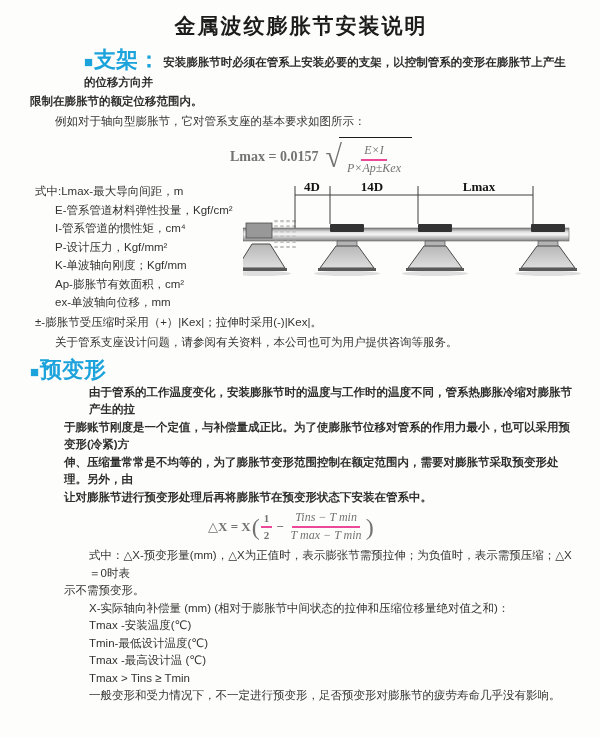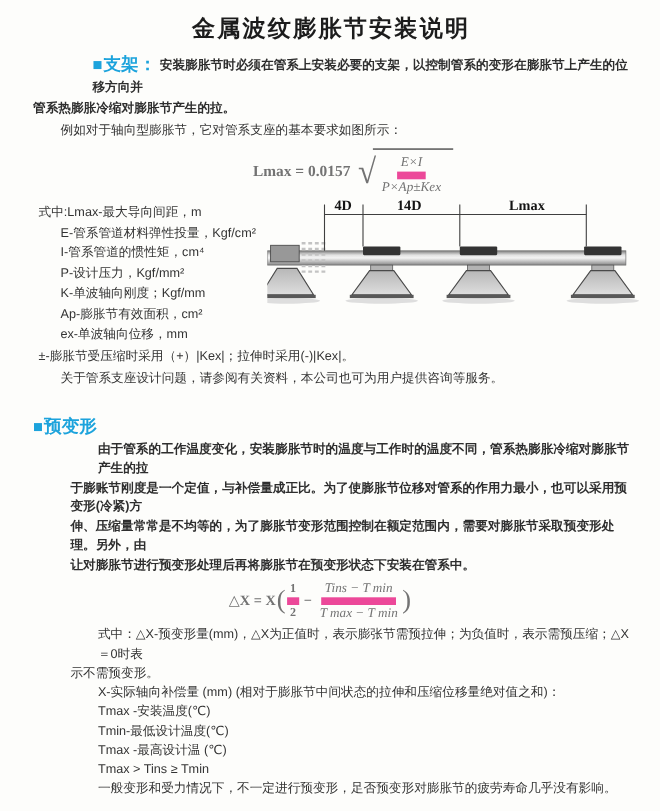--- a/index.html
+++ b/index.html
@@ -13,68 +13,68 @@
   }
   .content { position:absolute; inset:0; padding:12px 28px 0 30px; }
 
   .doc-title {
     font-size:21px; font-weight:bold; color:#1c1c1c;
     text-align:center; letter-spacing:2px; margin-bottom:10px;
   }
 
   
   .blue { color:#1ca3dc; }
-  .sec-head-inline { font-size:16px; font-weight:bold; vertical-align:-1px;text-align:center; }
+  .sec-head-inline { font-size:22px; font-weight:bold; vertical-align:-1px;text-align:center; }
   .marker { font-size:15px; margin-right:1px; vertical-align:-1px; }
 
   .para-bold { font-size:11.5px; line-height:19.5px; font-weight:bold; color:#2e2e2e; }
   .para-norm { font-size:11.5px; line-height:19.5px; color:#333; }
   .ind55 { padding-left:54px; }
   .ind25 { padding-left:25px; }
   .ind5  { padding-left:5px; }
 
   
   .formula { display:flex; align-items:center; font-family:"Liberation Serif","DejaVu Serif",serif; color:#737373; }
   .f1 { margin:6px 0 6px 200px; }
   .f2 { margin:4px 0 4px 178px; }
   .f-lhs { font-weight:bold; font-size:14px; margin-right:7px; white-space:pre; }
   .f-text { font-weight:bold; font-size:13px; white-space:pre; }
   .sqrt-sign { font-size:30px; font-weight:normal; line-height:1; margin-right:-3px; transform:scaleY(1.05); }
   .sqrt-body { border-top:1.6px solid #1c1c1c; padding:2px 8px 0 5px; }
   .frac { display:inline-flex; flex-direction:column; align-items:center;
           font-style:italic; font-size:12px; line-height:1.3; }
-  .frac .num { border-bottom:7px solid #ec4899; padding:0 3px;font-family:Liberation Serif, serif; }
+  .frac .num { border-bottom:2px solid #ec4899; padding:0 3px;font-family:Liberation Serif, serif; }
   .frac .den { padding:0 3px; }
   .frac.small { font-size:11px; font-style:normal; font-weight:bold; }
   .paren { font-size:24px; font-weight:normal; line-height:1; margin:0 1px; }
   .op { font-size:13px; font-weight:bold; margin:0 4px; }
 
   .defs { font-size:11.5px; line-height:18.5px; color:#333; }
   .line20 { line-height:20px; }
   .lh175 { line-height:17.5px;margin-left:34px; }
 
   .sub-head { font-size:16.5px; font-weight:bold; letter-spacing:1px; }
   .axial-head { padding-left:35px; margin:10px 0 0 0; line-height:22px; }
-  .sec2-head { margin-top:22px; line-height:24px; }
+  .sec2-head { margin-top:6px; line-height:24px; }
 
   
   .diagram { position:absolute; left:243px; top:178px; width:352px; height:100px; }
 </style>
 </head>
 <body>
 
 <div class="content">
 
   <div class="doc-title">金属波纹膨胀节安装说明</div>
 
   <div class="para-bold ind55">
     <span class="blue marker">■</span><span class="blue sec-head-inline">支架：</span>
     <span>安装膨胀节时必须在管系上安装必要的支架，以控制管系的变形在膨胀节上产生的位移方向并</span>
   </div>
-  <div class="para-bold">管系热膨胀冷缩对膨胀节产生的拉。</div>
+  <div class="para-bold">限制在膨胀节的额定位移范围内。</div>
   <div class="para-norm ind25">例如对于轴向型膨胀节，它对管系支座的基本要求如图所示：</div>
 
   <div class="formula f1">
     <span class="f-lhs">Lmax = 0.0157</span>
     <span class="sqrt-sign">√</span>
     <span class="sqrt-body">
       <span class="frac">
         <span class="num">E×I</span>
         <span class="den">P×Ap±Kex</span>
       </span>

